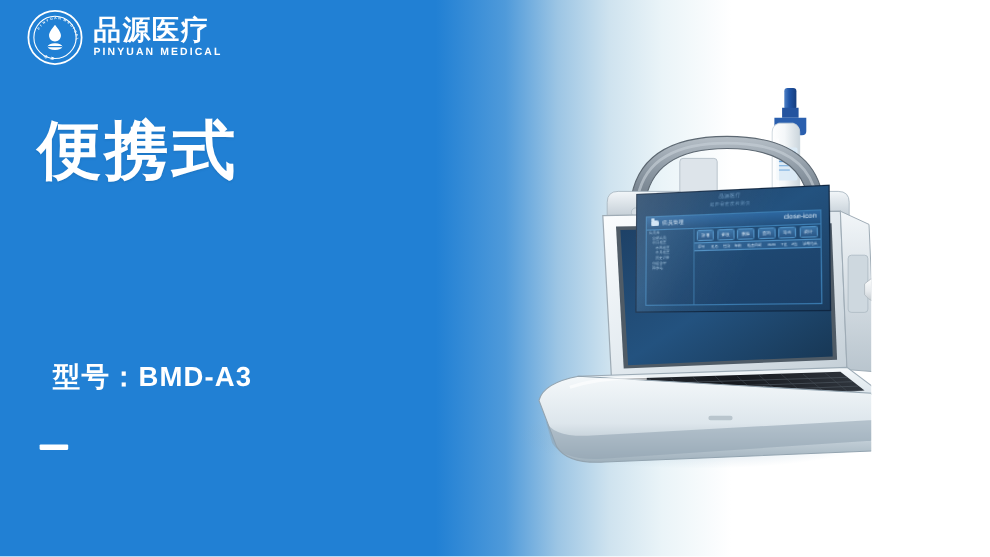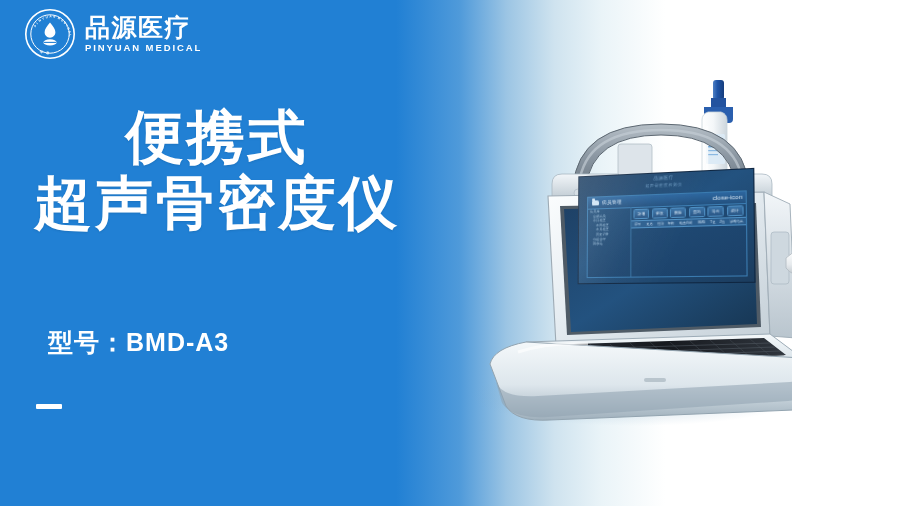--- a/index.html
+++ b/index.html
@@ -158,21 +158,20 @@
       </svg>
     </div>
     <div class="logo-wordmark">
       <div class="logo-cn">品源医疗</div>
       <div class="logo-en">PINYUAN  MEDICAL</div>
     </div>
   </div>
 
   <div class="headline">
     <div class="line">便携式</div>
-    <div class="line">超声骨密度仪</div>
   </div>
   <div class="model">型号：BMD-A3</div>
   <div class="dash"></div>
 
 
   <div class="product">
     <svg viewBox="0 0 470 420" aria-hidden="true">
       <defs>
         <linearGradient id="caseG" x1="0" y1="0" x2="1" y2="1">
           <stop offset="0" stop-color="#fbfdfe"></stop>

